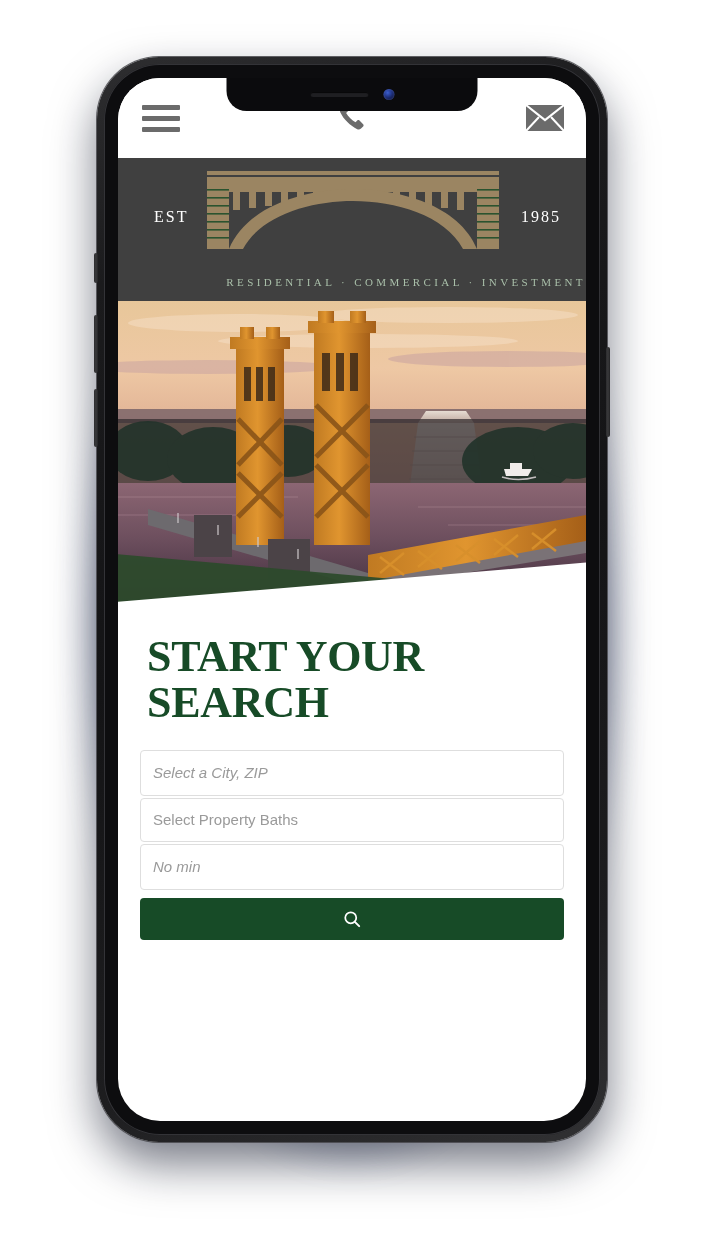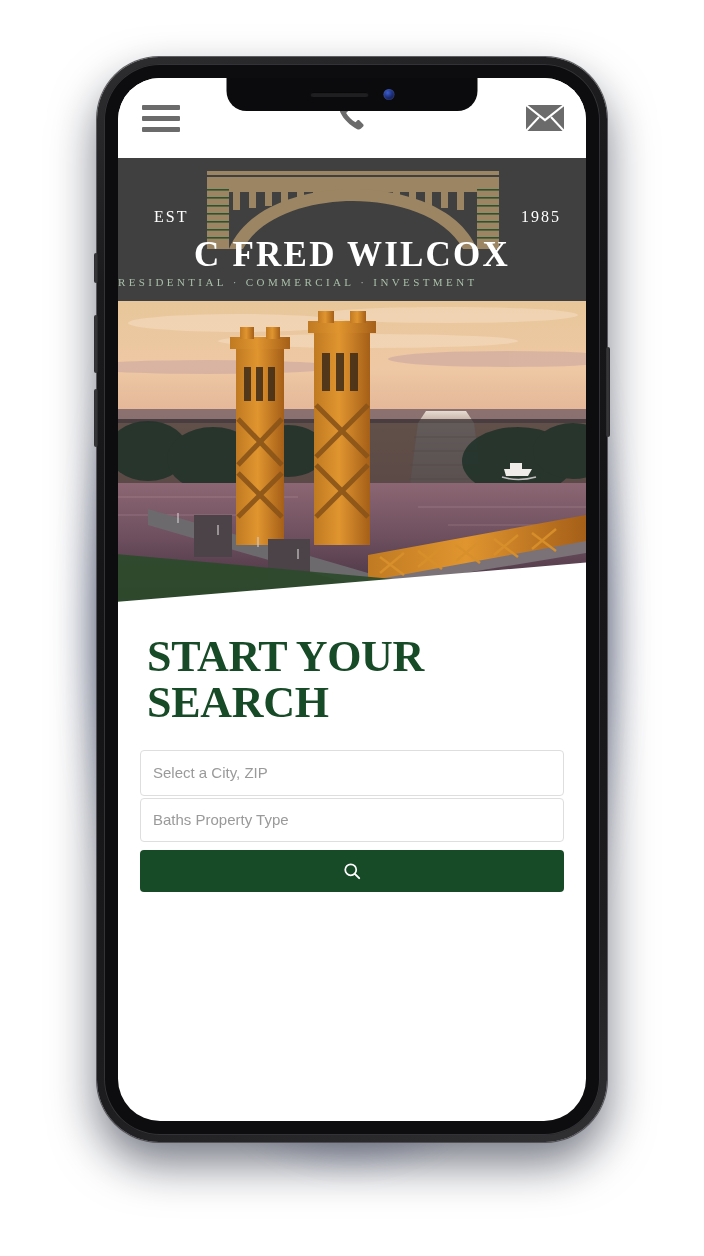--- a/index.html
+++ b/index.html
@@ -184,21 +184,21 @@
     font-family: "Liberation Serif", "DejaVu Serif", serif;
     font-size: 35px;
     font-weight: 700;
     letter-spacing: 2.2px;
     line-height: 1;
   }
   #brand-tagline {
     position: absolute;
     left: 0; right: 0;
     top: 118px;
-    text-align: left;
+    text-align: right;
     color: #a9bfa9;
     font-family: "Liberation Serif", "DejaVu Serif", serif;
     font-size: 11px;
     letter-spacing: 3.4px;
     font-weight: 400;
   }
 
   
   #hero {
     position: relative;
@@ -243,21 +243,21 @@
     border-radius: 4px;
     background: #ffffff;
     display: flex;
     align-items: center;
     padding: 0 12px;
     box-sizing: border-box;
     margin-bottom: 2px;
     color: #9a9a9a;
     font-size: 15px;
   }
-  .field.tall { height: 46px; }
+  .field.tall { height: 46px; font-style: italic; }
   #search-btn {
     margin-top: 8px;
     height: 42px;
     border-radius: 4px;
     background: #174b27;
     display: flex;
     align-items: center;
     justify-content: center;
     cursor: pointer;
   }
@@ -349,21 +349,20 @@
             <rect x="238" y="21" width="7" height="14"></rect>
               <rect x="254" y="21" width="7" height="16"></rect>
             <rect x="270" y="21" width="7" height="18"></rect>
 
             <path d="M42 78 C 60 34, 120 18, 166 18 C 212 18, 272 34, 290 78 L276 78 C 258 44, 208 30, 166 30 C 124 30, 74 44, 56 78 Z"></path>
           </g>
         </svg>
 
         <div class="est-text" id="est-left">EST</div>
         <div class="est-text" id="est-right">1985</div>
-        <div id="brand-name">C FRED WILCOX</div>
         <div id="brand-tagline">RESIDENTIAL  ·  COMMERCIAL  ·  INVESTMENT</div>
       </div>
 
       <div id="hero">
         <svg id="hero-art" viewBox="0 0 468 305" preserveAspectRatio="xMidYMid slice" aria-hidden="true">
           <defs>
             <linearGradient id="sky" x1="0" y1="0" x2="0" y2="1">
               <stop offset="0%" stop-color="#e8c79a"></stop>
               <stop offset="22%" stop-color="#eec8a4"></stop>
               <stop offset="48%" stop-color="#dba98f"></stop>
@@ -502,21 +501,22 @@
         </svg>
 
         <div id="hero-wedge-green"></div>
         <div id="hero-wedge-white"></div>
       </div>
 
       <div id="search-section">
         <h1 id="search-title">START YOUR SEARCH</h1>
 
         <div class="field tall">Select a City, ZIP</div>
-        <div class="field">Baths Property Type</div>
+        <div class="field">Select Property Baths</div>
+        <div class="field tall">No min</div>
 
         <div id="search-btn">
           <svg width="20" height="20" viewBox="0 0 24 24" aria-hidden="true">
             <circle cx="10.5" cy="10.5" r="6.6" fill="none" stroke="#ffffff" stroke-width="2.1"></circle>
             <line x1="15.4" y1="15.4" x2="20.6" y2="20.6" stroke="#ffffff" stroke-width="2.4" stroke-linecap="round"></line>
           </svg>
         </div>
       </div>
 
     </div>

